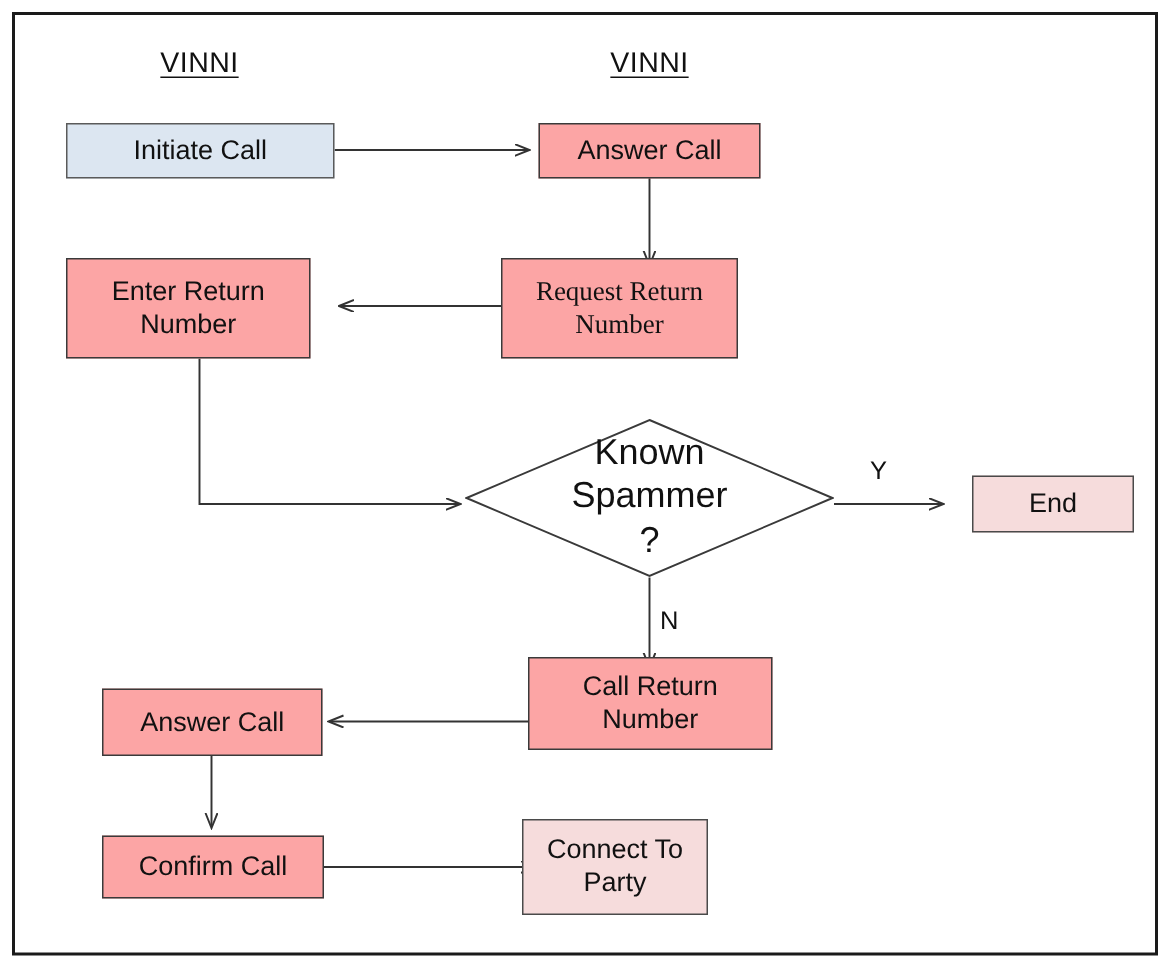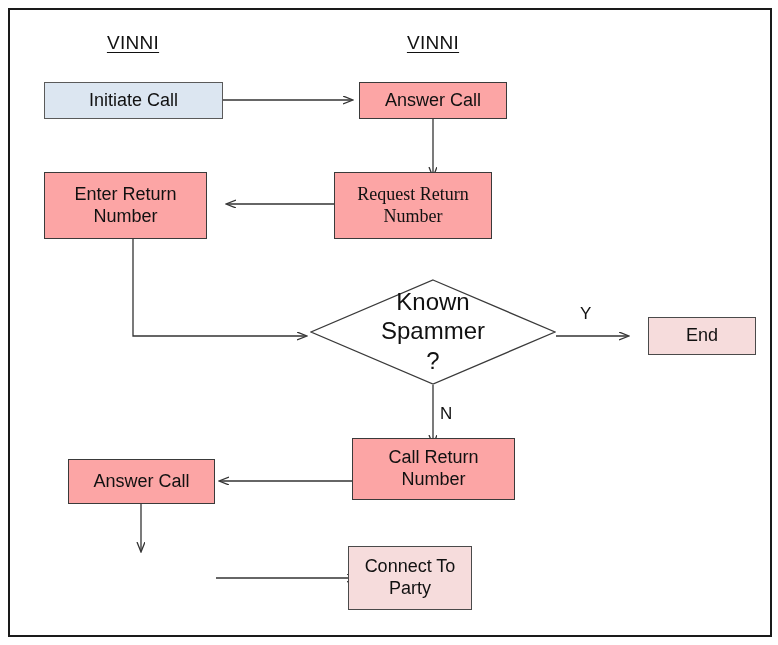--- a/index.html
+++ b/index.html
@@ -146,19 +146,20 @@
     </svg>
     <div class="decision-label">Known<br>Spammer<br>?</div>
   </div>
 
   <div class="node fill-pink" style="left:634px; top:317px; width:108px; height:38px;margin-left:14px;">End</div>
 
   <div class="node" style="left:352px; top:438px; width:163px; height:62px;">Call Return<br>Number</div>
 
   <div class="node" style="left:68px; top:459px; width:147px; height:45px;">Answer Call</div>
 
+  <div class="node" style="left:68px; top:557px; width:148px; height:42px;">Confirm Call</div>
 
   <div class="node fill-pink" style="left:348px; top:546px; width:124px; height:64px;">Connect To<br>Party</div>
 
   <div class="edge-label" style="left:580px; top:304px;">Y</div>
   <div class="edge-label" style="left:440px; top:404px;">N</div>
 
 </div>
 
 </body></html>

